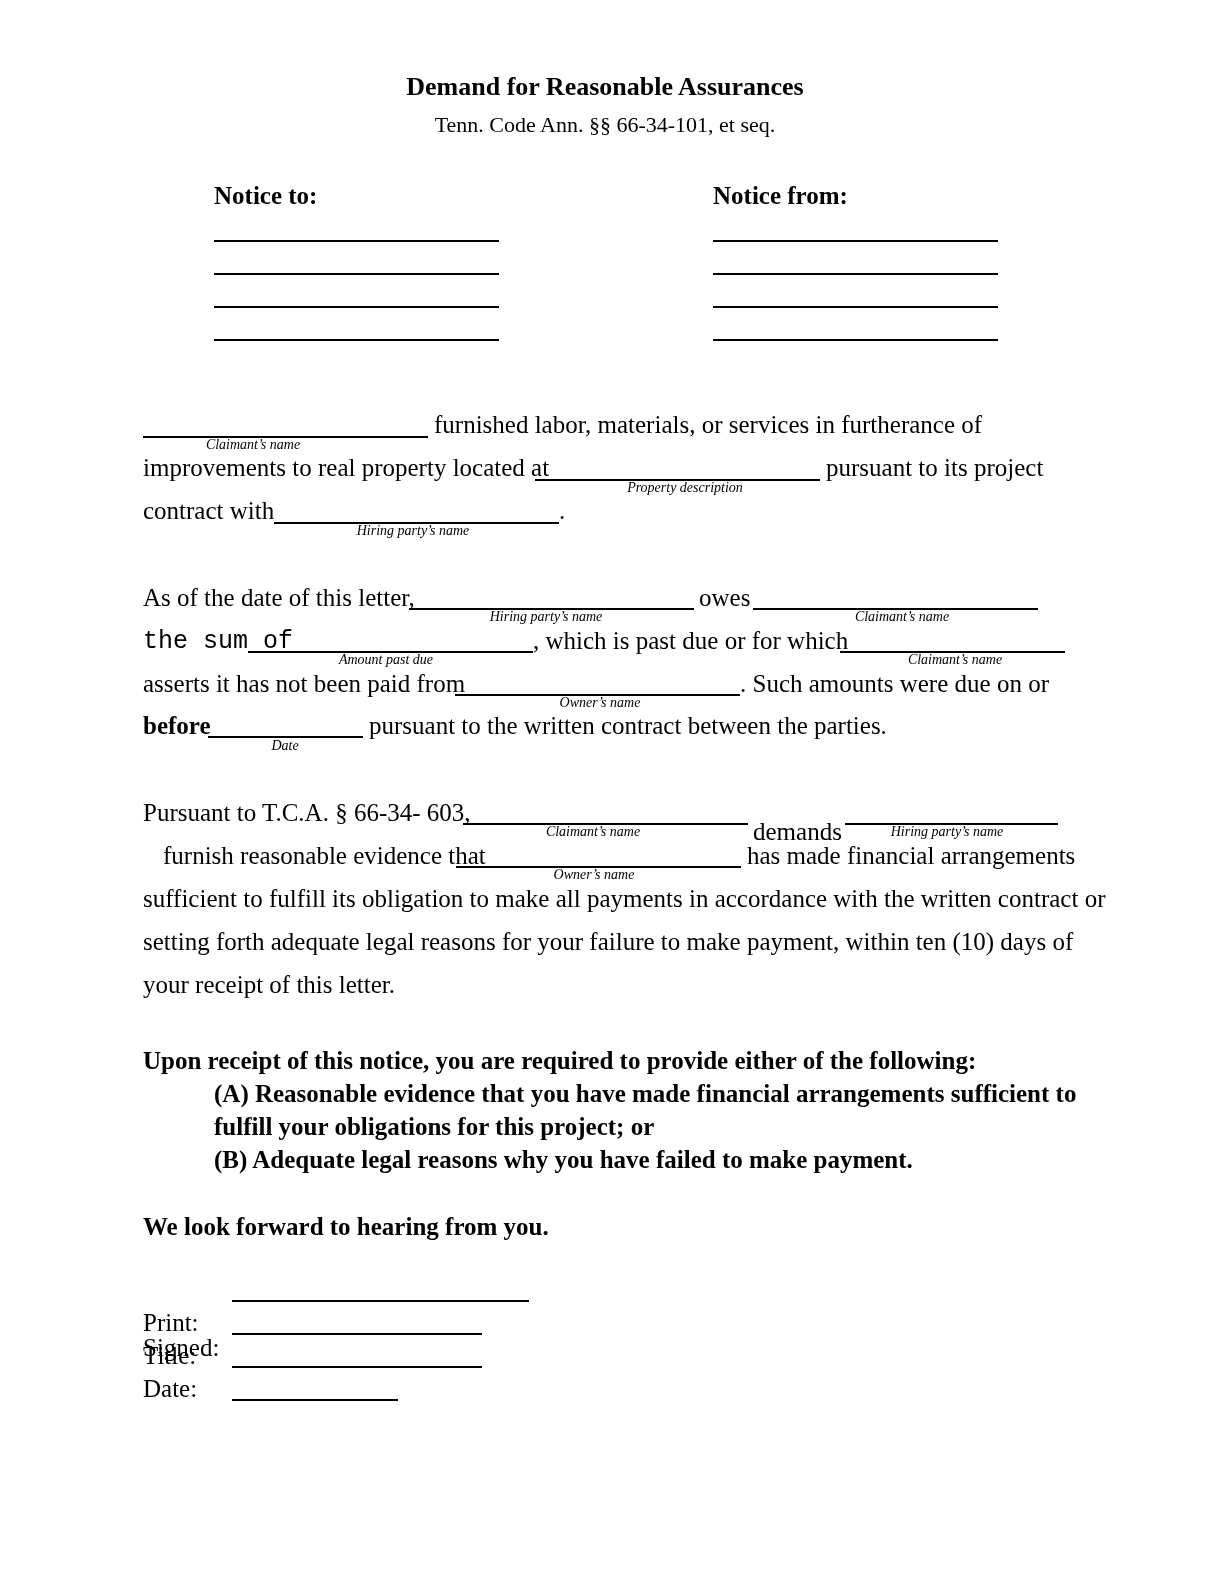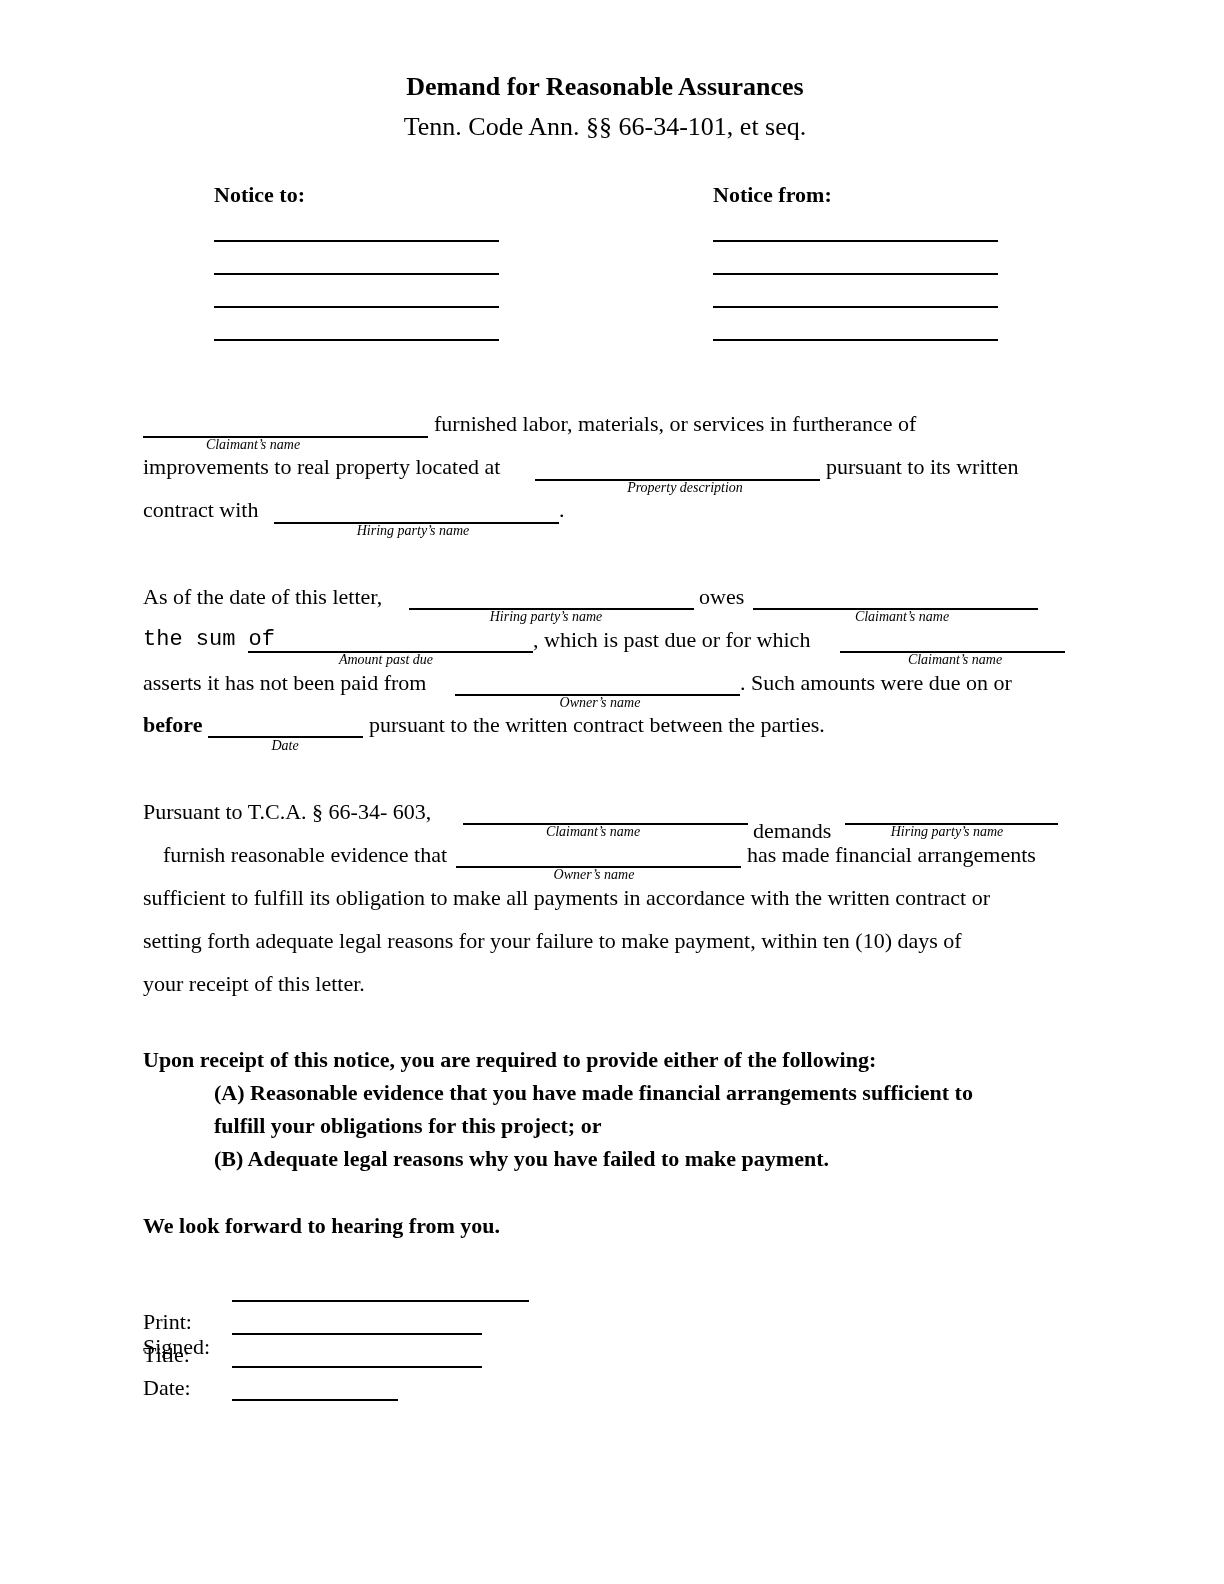--- a/index.html
+++ b/index.html
@@ -1,21 +1,21 @@
 <!DOCTYPE html>
 <html><head>
 <meta charset="utf-8">
 <style>
   html, body { margin:0; padding:0; background:#ffffff; }
   body { width:1224px; height:1584px; position:relative; overflow:hidden;
          font-family:"Liberation Serif", serif; color:#000; }
   .abs { position:absolute; white-space:nowrap; }
   .title { font-weight:bold; font-size:26px; left:0; width:1210px; text-align:center; }
-  .subtitle { font-size:26px; left:0; width:1210px; text-align:center; }
-  .body { font-size:22px; }
+  .subtitle { font-size:22px; left:0; width:1210px; text-align:center; }
+  .body { font-size:25px; }
   .bold { font-weight:bold; }
   .field { position:absolute; border-bottom:2px solid #000; height:0; }
   .cap { position:absolute; font-style:italic; font-size:14px; text-align:center; white-space:nowrap; }
 </style>
 </head>
 <body>
 
 <div class="abs title" style="top:72px;">Demand for Reasonable Assurances</div>
 <div class="abs subtitle" style="top:112px;">Tenn. Code Ann. §§ 66-34-101, et seq.</div>
 
@@ -32,21 +32,21 @@
 <div class="field" style="left:713px; top:306px; width:285px;"></div>
 <div class="field" style="left:713px; top:339px; width:285px;"></div>
 
 <div class="field" style="left:143px; top:436px; width:285px;"></div>
 <div class="cap" style="left:143px; top:437px; width:220px;">Claimant’s name</div>
 <div class="abs body" style="left:434px; top:411px;">furnished labor, materials, or services in furtherance of</div>
 
 <div class="abs body" style="left:143px; top:454px;">improvements to real property located at</div>
 <div class="field" style="left:535px; top:479px; width:285px;"></div>
 <div class="cap" style="left:575px; top:480px; width:220px;">Property description</div>
-<div class="abs body" style="left:826px; top:454px;">pursuant to its written</div>
+<div class="abs body" style="left:826px; top:454px;">pursuant to its project</div>
 
 <div class="abs body" style="left:143px; top:497px;">contract with</div>
 <div class="field" style="left:274px; top:522px; width:285px;"></div>
 <div class="abs body" style="left:559px; top:497px;">.</div>
 <div class="cap" style="left:303px; top:523px; width:220px;">Hiring party’s name</div>
 
 <div class="abs body" style="left:143px; top:584px;">As of the date of this letter,</div>
 <div class="field" style="left:409px; top:608px; width:285px;"></div>
 <div class="cap" style="left:436px; top:609px; width:220px;">Hiring party’s name</div>
 <div class="abs body" style="left:699px; top:584px;">owes</div>

